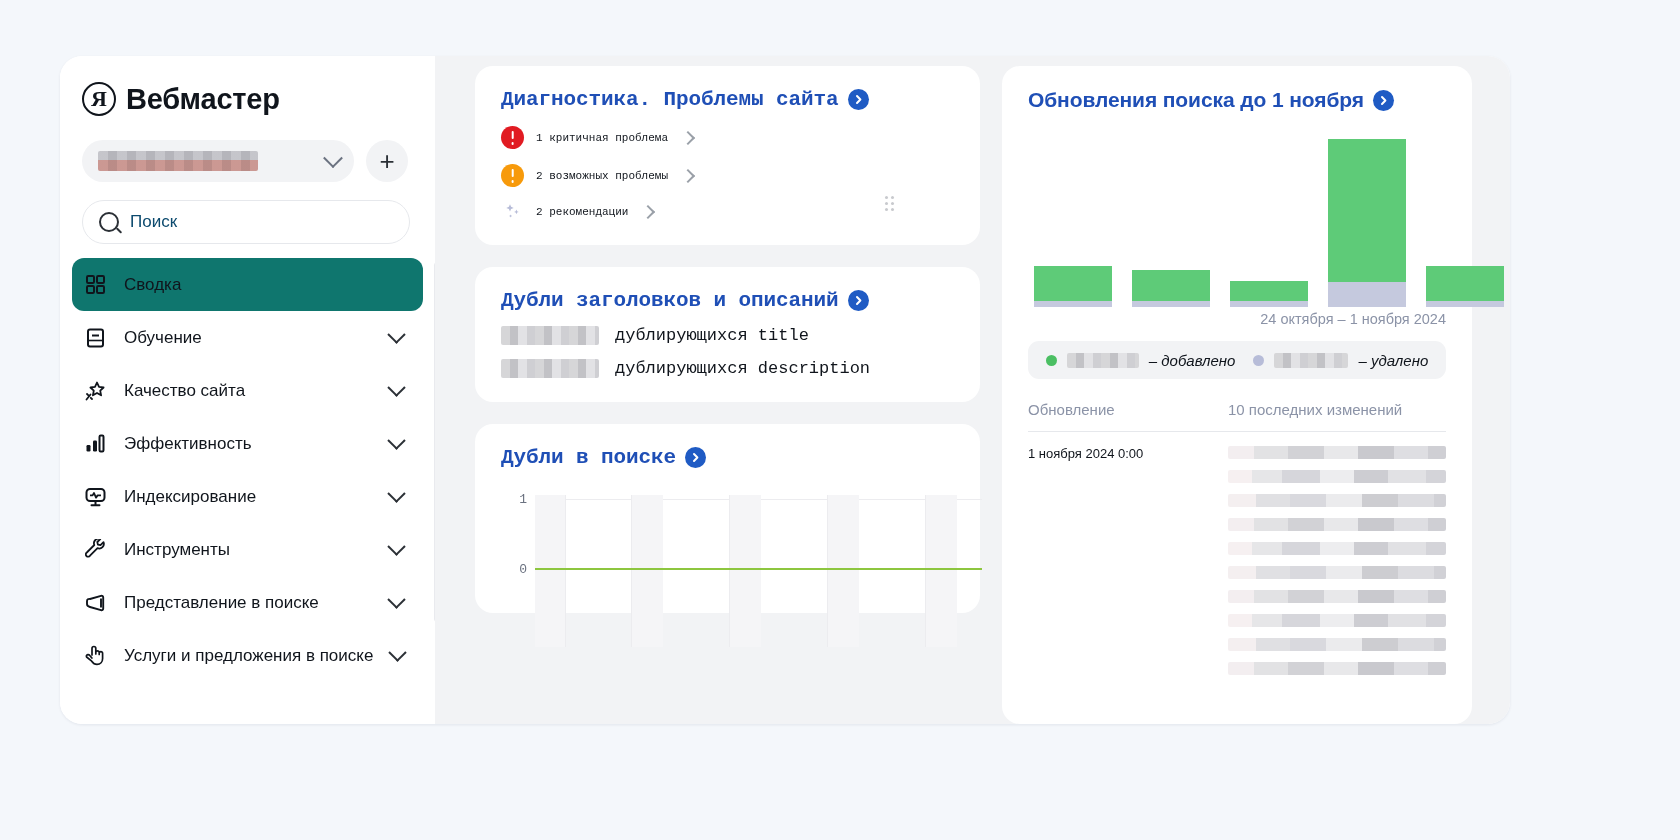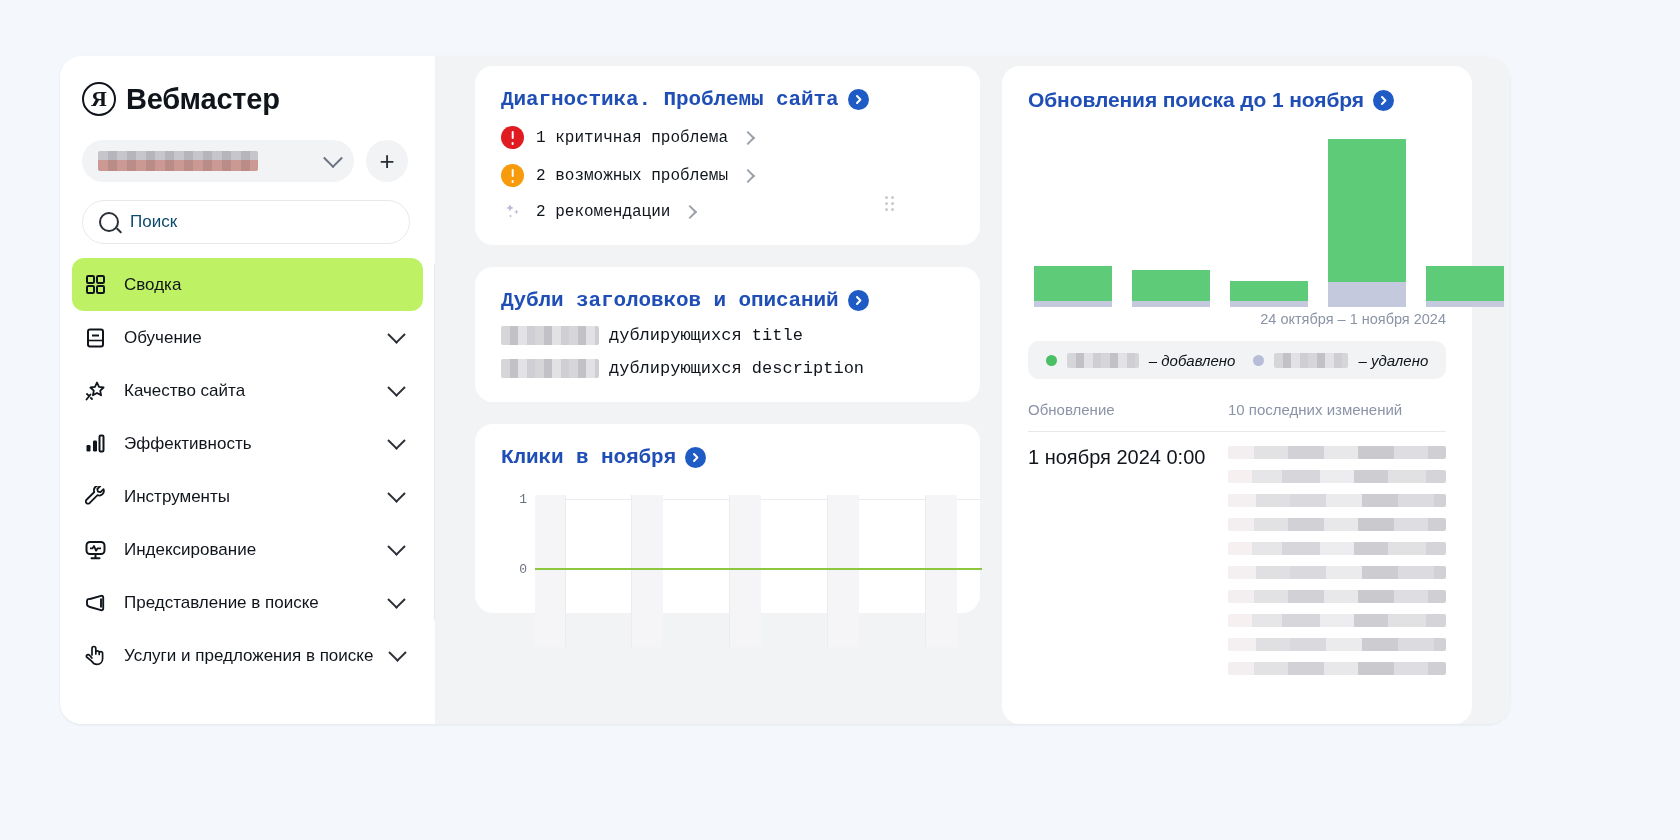--- a/index.html
+++ b/index.html
@@ -65,21 +65,21 @@
   .search-ico{width:16px;height:16px;border:2px solid #2b3036;border-radius:50%;position:relative;flex:0 0 auto;}
   .search-ico:after{content:"";position:absolute;width:2px;height:7px;background:#2b3036;
     right:-3px;bottom:-4px;transform:rotate(-45deg);border-radius:1px;}
   .search-ph{font-size:17px;color:#0c4a6e;}
 
   .nav{margin-top:14px;position:relative;}
   .nav-item{
     height:53px;margin:0 12px;padding:0 12px;border-radius:12px;
     display:flex;align-items:center;gap:18px;cursor:pointer;box-sizing:border-box;
   }
-  .nav-item.active{background:#bef264;}
+  .nav-item.active{background:#0f766e;}
   .nav-ico{width:22px;height:22px;flex:0 0 auto;color:#10151c;display:flex;align-items:center;justify-content:center;}
   .nav-label{font-size:17px;color:#10151c;flex:1;white-space:nowrap;}
   .nav-chev{
     width:11px;height:11px;border-right:2.2px solid #2b3036;border-bottom:2.2px solid #2b3036;
     transform:rotate(45deg) translate(-2px,-2px);margin-right:8px;flex:0 0 auto;
   }
   .side-scroll{
     position:absolute;right:-3px;top:4px;width:7px;height:360px;
     background:#e9eaee;border-radius:4px;
   }
@@ -118,27 +118,27 @@
 
   .issue-row{display:flex;align-items:center;gap:12px;margin-top:15px;cursor:pointer;}
   .badge{width:23px;height:23px;border-radius:50%;flex:0 0 auto;position:relative;}
   .badge.red{background:#e11b22;}
   .badge.orange{background:#f79a0b;}
   .badge:before{content:"";position:absolute;left:50%;top:5px;width:2.6px;height:8px;
     background:#fff;transform:translateX(-50%);border-radius:2px;}
   .badge:after{content:"";position:absolute;left:50%;bottom:4px;width:2.8px;height:2.8px;
     background:#fff;transform:translateX(-50%);border-radius:50%;}
   .spark{width:23px;flex:0 0 auto;display:flex;align-items:center;justify-content:center;}
-  .issue-text{font-size:16px;color:#10151c;}
+  .issue-text{font-size:11px;color:#10151c;}
   .chev-sm{
     width:8px;height:8px;border-right:2px solid #9aa0a8;border-top:2px solid #9aa0a8;
     transform:rotate(45deg);margin-left:3px;flex:0 0 auto;
   }
 
-  .dupe-row{display:flex;align-items:flex-end;gap:10px;margin-top:14px;}
+  .dupe-row{display:flex;align-items:flex-end;gap:16px;margin-top:14px;}
   .dupe-num{width:98px;height:19px;}
   .dupe-label{font-size:17px;color:#10151c;}
 
   
   .clicks-chart{margin-top:26px;position:relative;height:118px;}
   .yax{position:absolute;left:0;top:0;width:26px;height:100%;}
   .yax span{position:absolute;right:0;font-size:13px;color:#6b7280;transform:translateY(-50%);}
   .plot{position:absolute;left:34px;right:-28px;top:0;bottom:0;}
   .plot .gl{position:absolute;top:0;bottom:-34px;width:1px;background:#ececef;}
   .plot .band{position:absolute;top:0;bottom:-34px;background:#f5f5f7;}
@@ -158,21 +158,21 @@
   .dot{width:11px;height:11px;border-radius:50%;flex:0 0 auto;}
   .dot.g{background:#4bbf63;}
   .dot.v{background:#b7bcd8;}
   .lg-num{width:72px;height:15px;display:inline-block;}
   .lg-num.v2{width:74px;}
 
   .tbl{margin-top:22px;}
   .tbl-head{display:flex;font-size:15px;color:#8b93a7;padding-bottom:13px;}
   .tbl-head .c1{width:200px;}
   .tbl-row{display:flex;border-top:1px solid #e6e8ec;padding-top:14px;}
-  .tbl-row .c1{width:200px;font-size:20px;color:#10151c;}
+  .tbl-row .c1{width:200px;font-size:13px;color:#10151c;}
   .tbl-row .c2{flex:1;}
   .blur-line{height:13px;margin-bottom:11px;border-radius:2px;}
   .blur-line.a{background:repeating-linear-gradient(90deg,#f3eef0 0 26px,#e2e2e4 26px 60px,#d2d2d6 60px 96px,#e8e8ea 96px 130px,#c9c9ce 130px 166px,#dedee2 166px 200px,#cfcfd4 200px 238px);}
   .blur-line.b{background:repeating-linear-gradient(90deg,#f6f0f1 0 24px,#e6e6e8 24px 54px,#d6d6db 54px 92px,#ededef 92px 126px,#cdcdd2 126px 160px,#e1e1e4 160px 198px,#d4d4d9 198px 236px);}
   .blur-line.c{background:repeating-linear-gradient(90deg,#f4eff0 0 28px,#e0e0e3 28px 62px,#d9d9de 62px 98px,#ebebed 98px 134px,#cdcdd1 134px 170px,#dcdce0 170px 206px,#d1d1d6 206px 240px);}
 </style>
 </head>
 <body>
 
 <div class="app-window">
@@ -245,37 +245,37 @@
               <rect x="8" y="6.5" width="4" height="11" rx="1.2" fill="#10151c"></rect>
               <rect x="14.5" y="1.5" width="4" height="16" rx="1.2" fill="none" stroke="#10151c" stroke-width="2"></rect>
             </svg>
         </span>
         <span class="nav-label">Эффективность</span>
         <span class="nav-chev"></span>
       </div>
 
       <div class="nav-item">
         <span class="nav-ico">
-          <svg width="21" height="21" viewBox="0 0 21 21">
-              <path d="M18.5 3.2a4.6 4.6 0 01-6 6L5 16.7a2.3 2.3 0 11-3.2-3.2L9.3 6a4.6 4.6 0 016-6l-3 3 .6 2.6 2.6.6z" fill="none" stroke="#10151c" stroke-width="1.8" stroke-linejoin="round"></path>
-            </svg>
-        </span>
-        <span class="nav-label">Инструменты</span>
-        <span class="nav-chev"></span>
-      </div>
-
-      <div class="nav-item">
-        <span class="nav-ico">
           <svg width="21" height="20" viewBox="0 0 21 20">
               <rect x="1.5" y="2" width="18" height="12" rx="3.5" fill="none" stroke="#10151c" stroke-width="2"></rect>
               <path d="M5 8.4h2.6L9 6l2 4.6L12.6 8.4H16" stroke="#10151c" stroke-width="1.8" fill="none" stroke-linejoin="round"></path>
               <path d="M10.5 14v4M6.5 18.2h8" stroke="#10151c" stroke-width="2" stroke-linecap="round"></path>
             </svg>
         </span>
         <span class="nav-label">Индексирование</span>
+        <span class="nav-chev"></span>
+      </div>
+
+      <div class="nav-item">
+        <span class="nav-ico">
+          <svg width="21" height="21" viewBox="0 0 21 21">
+              <path d="M18.5 3.2a4.6 4.6 0 01-6 6L5 16.7a2.3 2.3 0 11-3.2-3.2L9.3 6a4.6 4.6 0 016-6l-3 3 .6 2.6 2.6.6z" fill="none" stroke="#10151c" stroke-width="1.8" stroke-linejoin="round"></path>
+            </svg>
+        </span>
+        <span class="nav-label">Инструменты</span>
         <span class="nav-chev"></span>
       </div>
 
       <div class="nav-item">
         <span class="nav-ico">
           <svg width="21" height="18" viewBox="0 0 21 18">
               <path d="M2 7.2C2 5.6 3.3 4.6 5 5l11-3.2c1.3-.4 2.2.3 2.2 1.6v11.2c0 1.3-1 2-2.2 1.6L5 13c-1.7-.4-3-1.4-3-3z" fill="none" stroke="#10151c" stroke-width="1.9" stroke-linejoin="round"></path>
               <path d="M16 4.5v9" stroke="#10151c" stroke-width="1.9"></path>
             </svg>
         </span>
@@ -357,21 +357,21 @@
           <span class="dupe-label">дублирующихся title</span>
         </div>
         <div class="dupe-row">
           <span class="redacted dupe-num"></span>
           <span class="dupe-label">дублирующихся description</span>
         </div>
       </div>
 
       <div class="card" style="padding-bottom:0;">
         <div class="card-title">
-          <span>Клики в ноября</span>
+          <span>Дубли в поиске</span>
           <span class="arrow-circle">
             <svg width="11" height="11" viewBox="0 0 11 11">
                 <path d="M4 2l3.4 3.5L4 9" stroke="#fff" stroke-width="2" fill="none" stroke-linecap="round" stroke-linejoin="round"></path>
               </svg>
           </span>
         </div>
 
         <div class="clicks-chart">
           <div class="yax">
             <span style="top:4px;">1</span>

